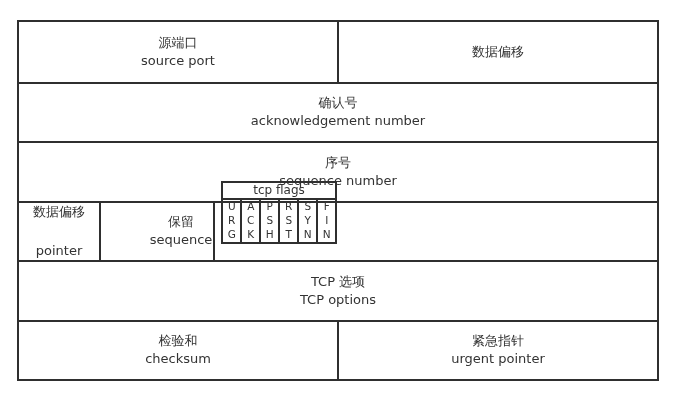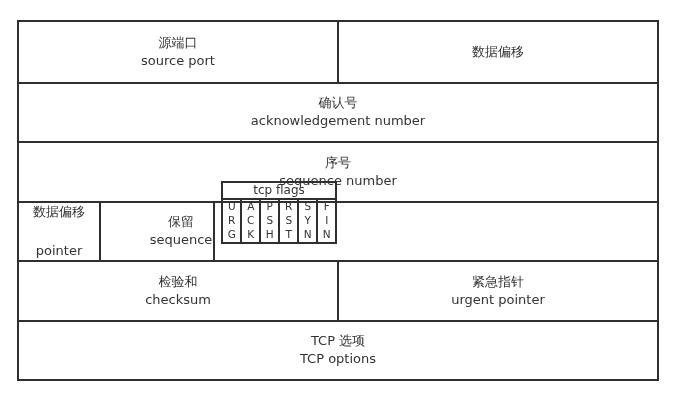--- a/index.html
+++ b/index.html
@@ -138,30 +138,30 @@
             <div class="flag">RST</div>
             <div class="flag">SYN</div>
             <div class="flag">FIN</div>
           </div>
         </div>
       </div>
     </div>
 
     <div class="row">
       <div class="cell">
+        <div class="zh">TCP 选项</div>
+        <div class="en">TCP options</div>
+      </div>
+    </div>
+
+    <div class="row">
+      <div class="cell">
         <div class="zh">检验和</div>
         <div class="en">checksum</div>
       </div>
       <div class="cell">
         <div class="zh">紧急指针</div>
         <div class="en">urgent pointer</div>
       </div>
     </div>
 
-    <div class="row">
-      <div class="cell">
-        <div class="zh">TCP 选项</div>
-        <div class="en">TCP options</div>
-      </div>
-    </div>
-
   </div>
 </div>
 
 </body></html>

